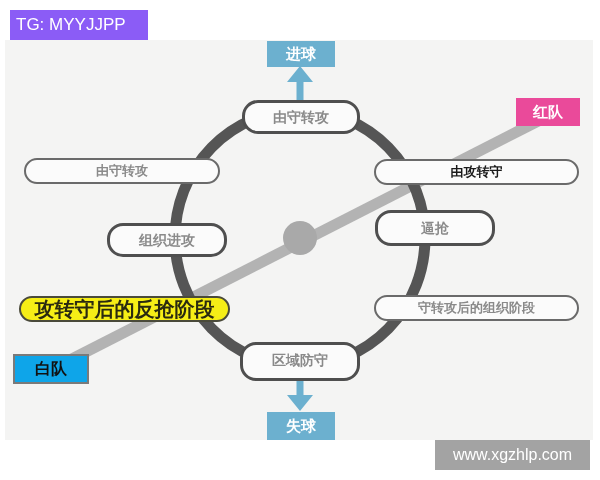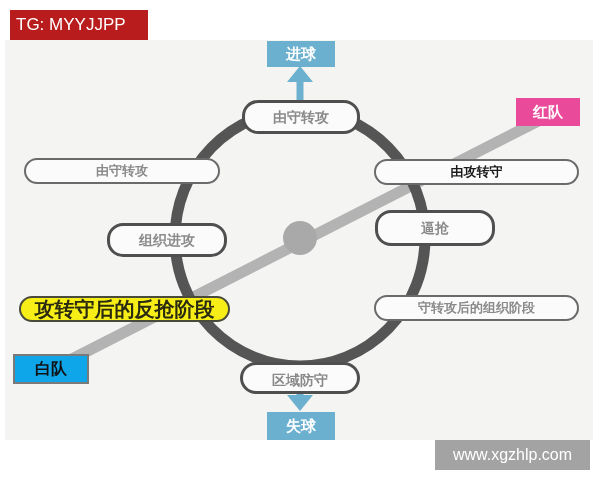--- a/index.html
+++ b/index.html
@@ -1,19 +1,19 @@
 <!DOCTYPE html>
 <html><head>
 <meta charset="utf-8">
 <style>
   html, body { margin:0; padding:0; }
   body { width:600px; height:480px; background:#ffffff; position:relative; overflow:hidden;
          font-family: "DejaVu Sans", "Liberation Sans", sans-serif; }
   .panel { position:absolute; left:5px; top:40px; width:588px; height:400px; background:#f4f4f3; }
-  .tg { position:absolute; left:10px; top:10px; width:138px; height:30px; background:#b91c1c; color:#fff;
+  .tg { position:absolute; left:10px; top:10px; width:138px; height:30px; background:#8b5cf6; color:#fff;
         font-family:"Liberation Sans", sans-serif; font-size:17px; line-height:30px; padding-left:6px; box-sizing:border-box; }
   .wm { position:absolute; left:435px; top:440px; width:155px; height:30px; background:#a3a3a3; color:#fff;
         font-family:"Liberation Sans", sans-serif; font-size:16px; line-height:30px; text-align:center; }
   svg.diagram { position:absolute; left:0; top:0; }
   .pill { position:absolute; box-sizing:border-box; background:#fbfbfb; border:3px solid #4f4f4f; border-radius:16px;
           color:#8a8a8a; font-size:14px; font-weight:bold; text-align:center; }
   .pill.thin { border-width:2px; border-color:#6a6a6a; }
   .pill.dark { color:#1a1a1a; }
   .pill.yellow { background:#f6ee16; border-color:#4a4a3a; color:#2a2a10; border-width:2px; }
   .box { position:absolute; box-sizing:border-box; text-align:center; font-weight:bold; }
@@ -43,21 +43,21 @@
   <polygon points="287,395 313,395 300,411" fill="#6cb0cf"></polygon>
 </svg>
 
 <div class="box goal" style="left:267px; top:41px; width:68px; height:26px; line-height:26px;">进球</div>
 <div class="box goal" style="left:267px; top:412px; width:68px; height:28px; line-height:28px;">失球</div>
 
 <div class="box red" style="left:516px; top:98px; width:64px; height:28px; line-height:28px;">红队</div>
 <div class="box white" style="left:13px; top:354px; width:76px; height:30px; line-height:26px;">白队</div>
 
 <div class="pill" style="left:242px; top:100px; width:118px; height:34px; line-height:28px;">由守转攻</div>
-<div class="pill" style="left:240px; top:362px; width:120px; height:32px; line-height:30px;">区域防守</div>
+<div class="pill" style="left:240px; top:342px; width:120px; height:39px; line-height:30px;">区域防守</div>
 <div class="pill" style="left:107px; top:223px; width:120px; height:34px; line-height:28px;">组织进攻</div>
 <div class="pill" style="left:375px; top:210px; width:120px; height:36px; line-height:30px;">逼抢</div>
 
 <div class="pill thin" style="left:24px; top:158px; width:196px; height:26px; line-height:22px; font-size:13px;">由守转攻</div>
 <div class="pill thin dark" style="left:374px; top:159px; width:205px; height:26px; line-height:22px; font-size:13px;">由攻转守</div>
 <div class="pill yellow" style="left:19px; top:296px; width:211px; height:26px; line-height:22px; font-size:20px;">攻转守后的反抢阶段</div>
 <div class="pill thin" style="left:374px; top:295px; width:205px; height:26px; line-height:22px; font-size:13px;">守转攻后的组织阶段</div>
 
 <div class="wm">www.xgzhlp.com</div>
 

